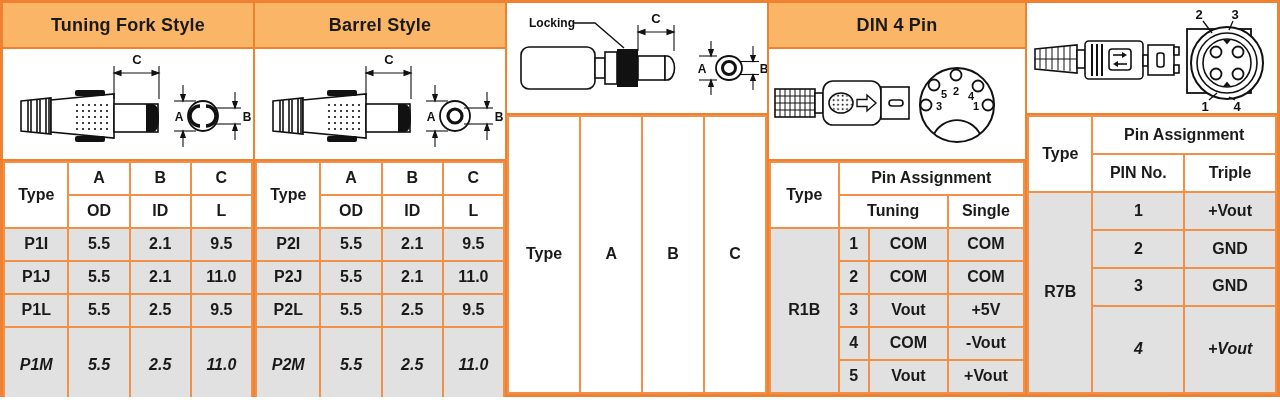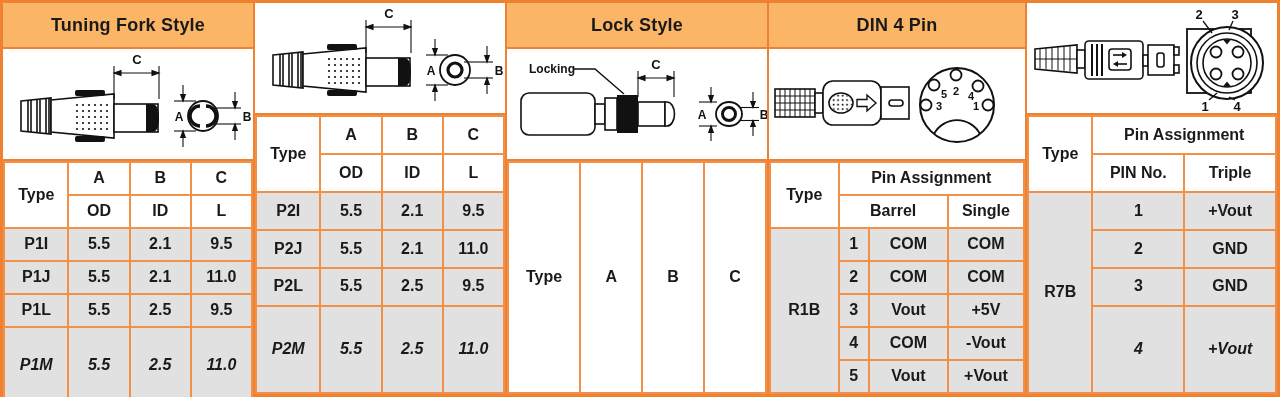--- a/index.html
+++ b/index.html
@@ -145,20 +145,21 @@
         <td>P1M</td>
         <td>5.5</td>
         <td>2.5</td>
         <td>11.0</td>
       </tr>
     </tbody>
       </table>
   </div>
 
   <div class="panel p1">
+    <div class="title">Barrel Style</div>
     <div class="diagram">
       <svg width="250" height="110" viewBox="0 0 250 110">
         <defs>
             <pattern id="dotsB" width="6" height="6" patternUnits="userSpaceOnUse">
               <circle cx="2" cy="2" r="1.1" fill="#111"></circle>
             </pattern>
           </defs>
         <g stroke="#111" fill="#fff" stroke-width="1.6">
           <polygon points="18,52 48,49 48,85 18,82"></polygon>
           <line x1="25" y1="51" x2="25" y2="83"></line>
@@ -245,21 +246,20 @@
         <td>P2M</td>
         <td>5.5</td>
         <td>2.5</td>
         <td>11.0</td>
       </tr>
     </tbody>
       </table>
   </div>
 
   <div class="panel p2">
-    <div class="title">Lock Style</div>
     <div class="diagram">
       <svg width="260" height="110" viewBox="0 0 260 110">
         <text x="22" y="24" font-size="12">Locking</text>
         <polyline points="66,20 88,20 117,45" fill="none" stroke="#111" stroke-width="1.4"></polyline>
         <g stroke="#111" fill="#fff" stroke-width="1.6">
           <rect x="14" y="44" width="74" height="42" rx="8"></rect>
           <rect x="88" y="55" width="10" height="20"></rect>
           <rect x="98" y="49" width="12" height="32"></rect>
         </g>
         <rect x="110" y="46" width="21" height="38" fill="#111"></rect>
@@ -372,21 +372,21 @@
           <col style="width:12%">
           <col style="width:31%">
           <col style="width:30%">
         </colgroup>
       <tbody>
           <tr class="h">
         <td rowspan="2">Type</td>
         <td colspan="3">Pin Assignment</td>
       </tr>
       <tr class="h">
-        <td colspan="2">Barrel</td>
+        <td colspan="2">Tuning</td>
         <td>Single</td>
       </tr>
       <tr class="d">
         <td rowspan="5">R1B</td>
         <td>1</td>
         <td>COM</td>
         <td>COM</td>
       </tr>
       <tr class="d">
         <td>2</td>

